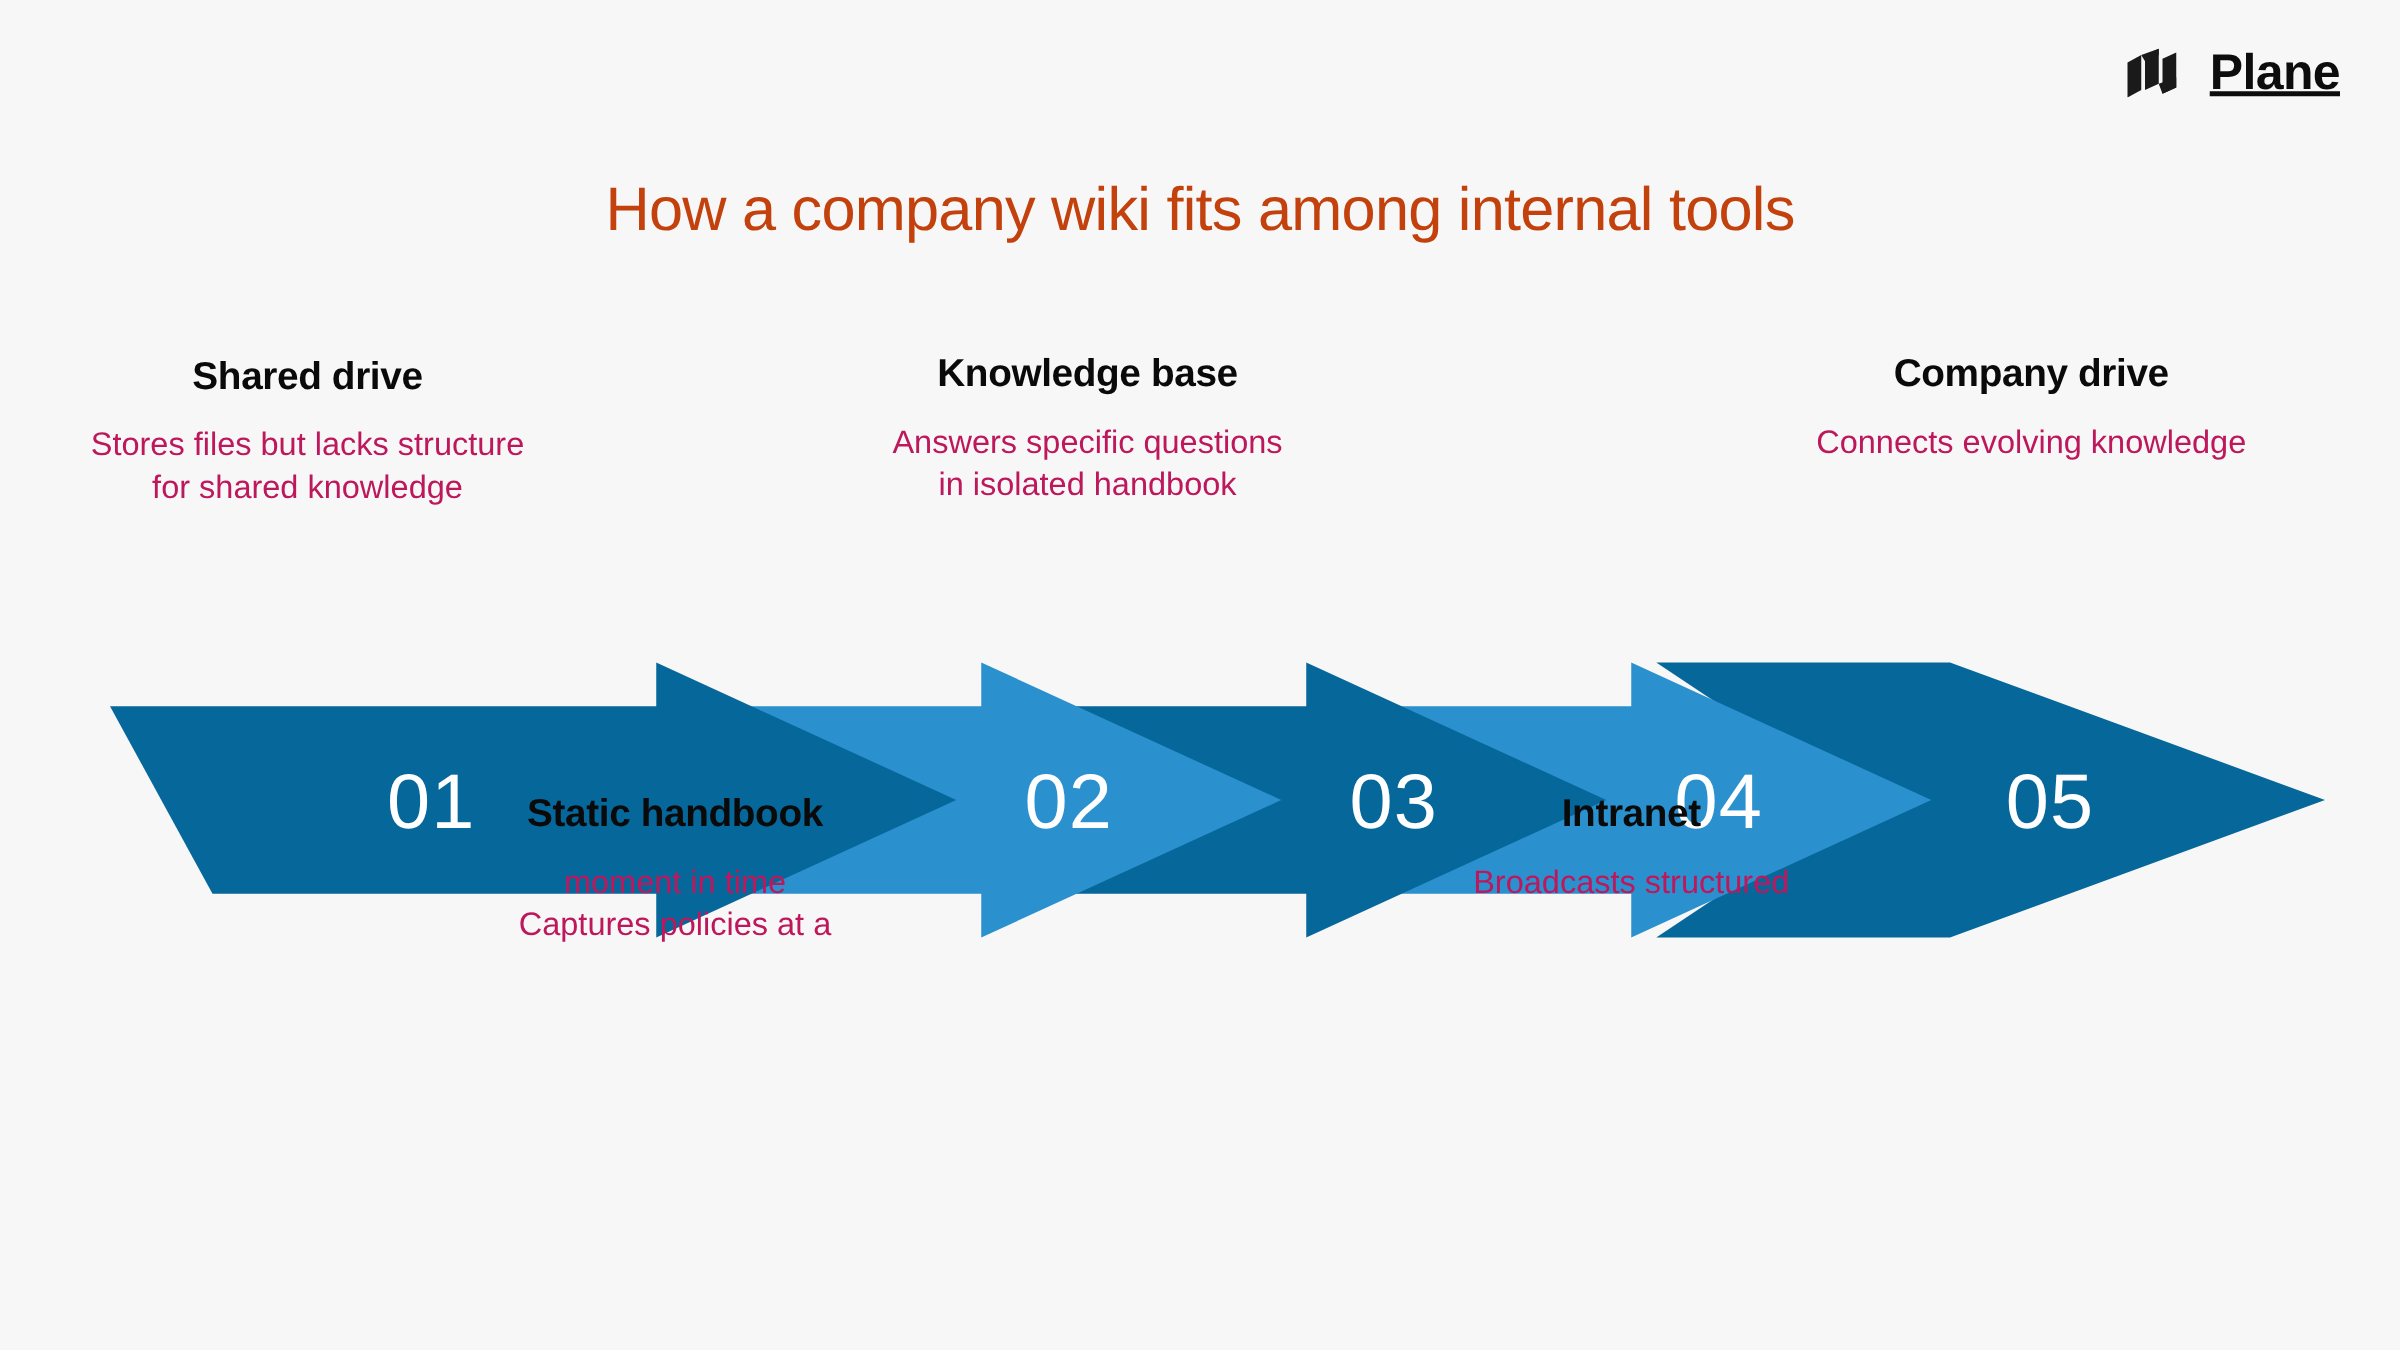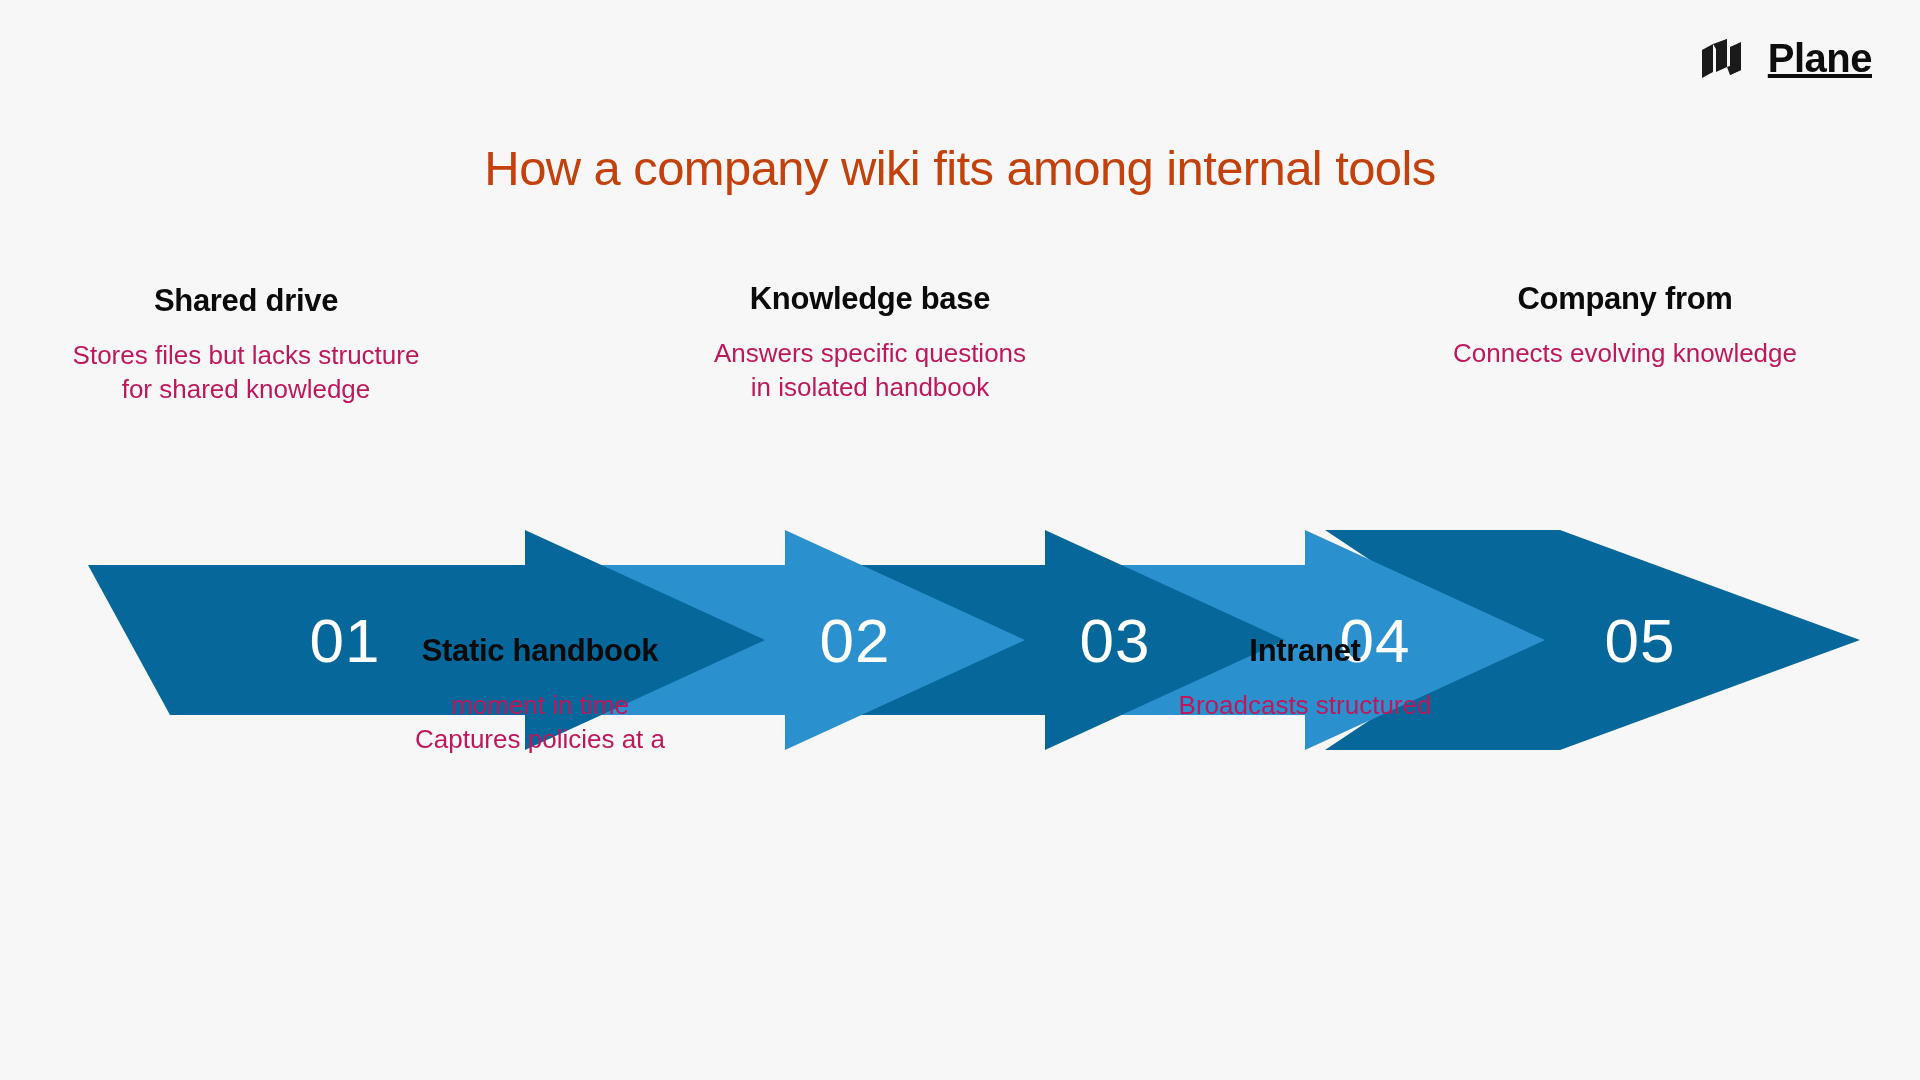--- a/index.html
+++ b/index.html
@@ -100,21 +100,21 @@
 
 <div class="label-block top-block" style="left:655px; top:281px; width:430px;">
   <div class="label-heading">Knowledge base</div>
   <div class="label-desc">
     <span>Answers specific questions</span>
     <span>in isolated handbook</span>
   </div>
 </div>
 
 <div class="label-block top-block" style="left:1385px; top:281px; width:480px;">
-  <div class="label-heading">Company from</div>
+  <div class="label-heading">Company drive</div>
   <div class="label-desc">
     <span>Connects evolving knowledge</span>
   </div>
 </div>
 
 <div class="band-wrap">
   <svg class="band-svg" viewBox="0 0 1920 255">
 
     <g>
       <path d="M1325 15 L1560 15 L1560 50 L1845 125 L1560 200 L1560 235 L1325 235 L1490 125 Z" fill="#06679B"></path>

